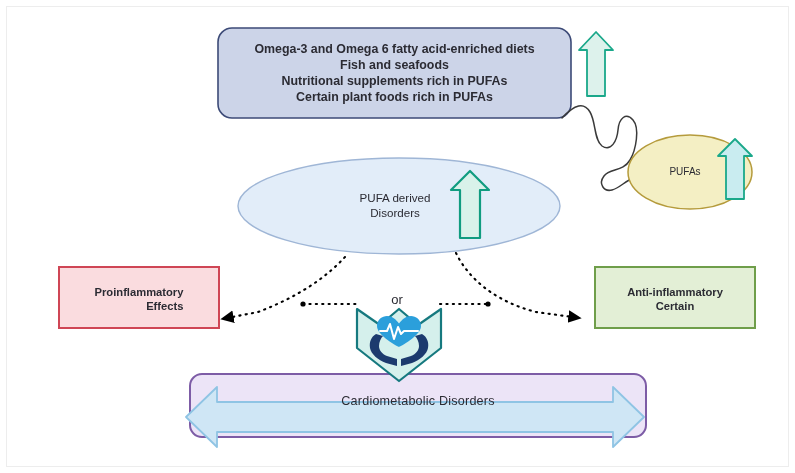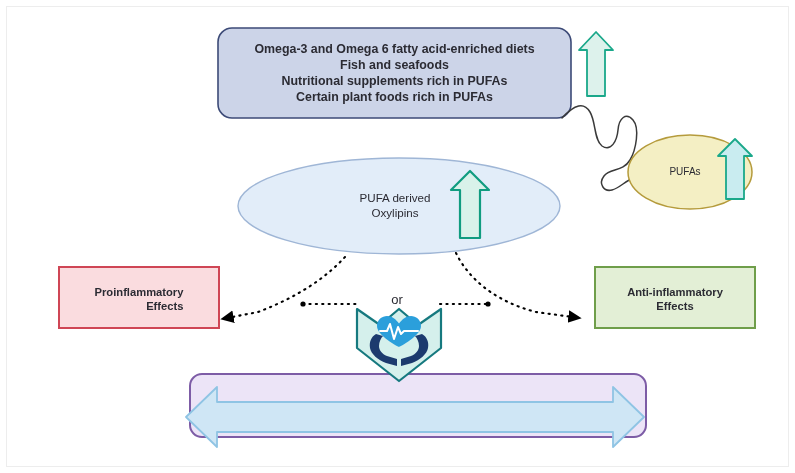--- a/index.html
+++ b/index.html
@@ -211,24 +211,25 @@
   </svg>
 
   <div class="node-text" id="diet-label">Omega-3 and Omega 6 fatty acid-enriched diets
 Fish and seafoods
 Nutritional supplements rich in PUFAs
 Certain plant foods rich in PUFAs</div>
 
   <div class="node-text" id="pufas-label">PUFAs</div>
 
   <div class="node-text" id="oxylipins-label">PUFA derived
-Oxylipins</div>
+Disorders</div>
 
   <div class="node-text" id="proinflammatory-label">Proinflammatory
 Effects</div>
 
   <div class="node-text" id="antiinflammatory-label">Anti-inflammatory
-Effects</div>
+Certain</div>
 
   <div class="node-text" id="or-label">or</div>
 
+  <div class="node-text" id="cardiometabolic-label">Cardiometabolic Disorders</div>
 
 </div>
 
 </body></html>

